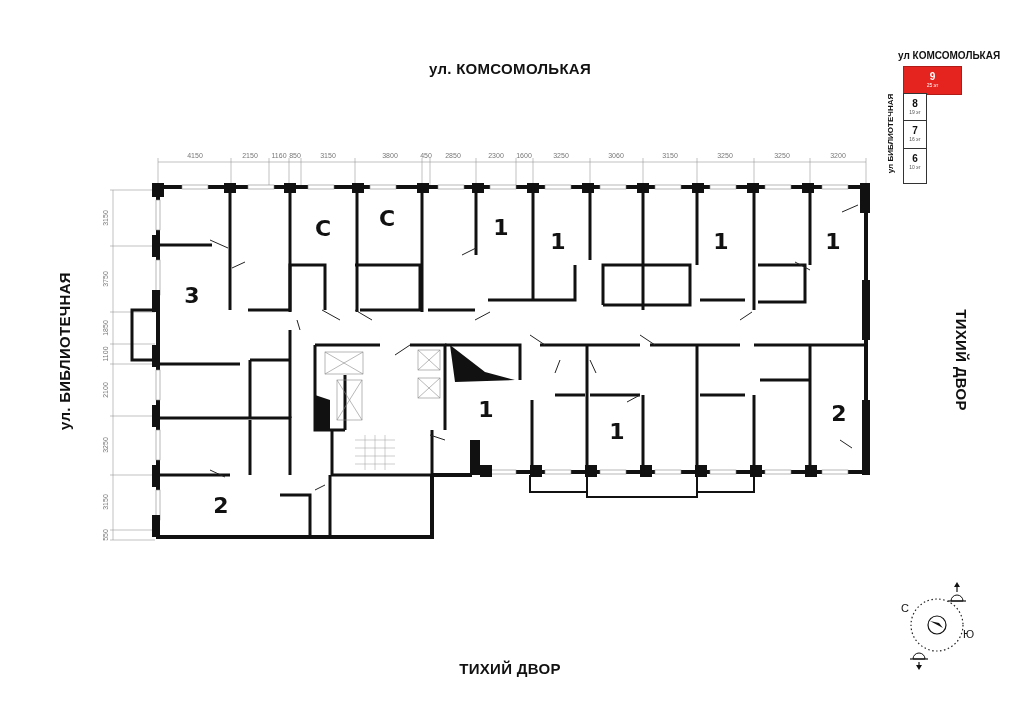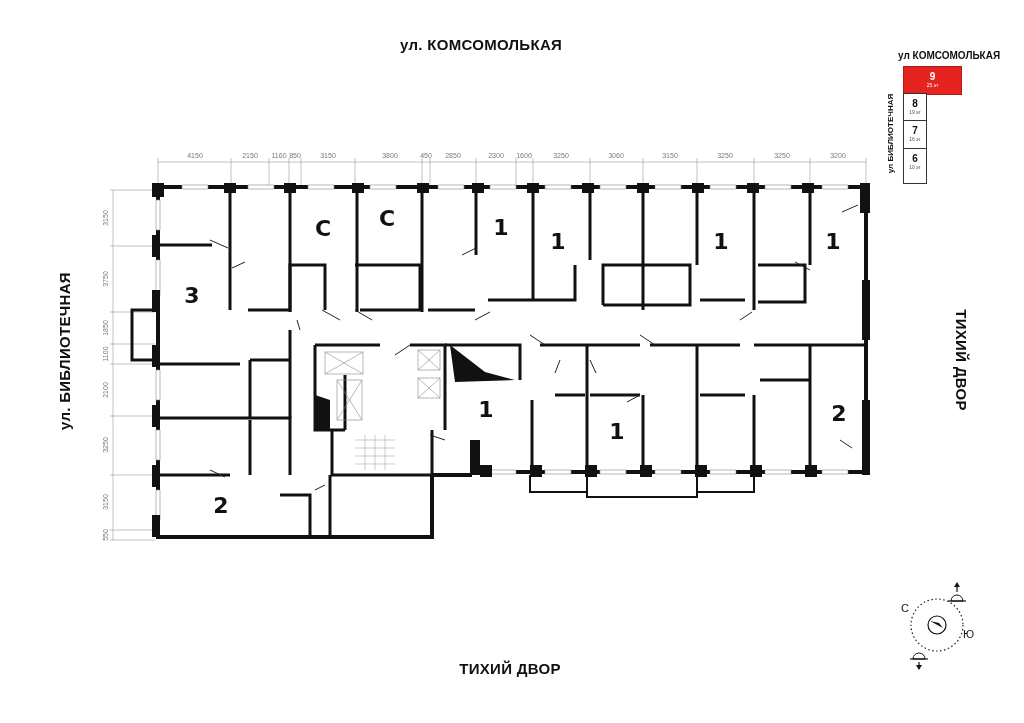--- a/index.html
+++ b/index.html
@@ -1,18 +1,18 @@
 <!DOCTYPE html>
 <html><head>
 <meta charset="utf-8">
 <style>
   html,body{margin:0;padding:0;background:#fff;}
   body{width:1024px;height:723px;position:relative;overflow:hidden;font-family:"Liberation Sans",sans-serif;color:#111;}
   .street{position:absolute;font-weight:bold;font-size:15px;letter-spacing:0.3px;}
-  .street-top{left:400px;top:36px;width:220px;}
+  .street-top{left:400px;top:60px;width:220px;text-align:center;}
   .street-bottom{left:440px;top:660px;width:140px;text-align:center;}
   .street-left{left:56px;top:360px;transform-origin:0 0;transform:rotate(-90deg) translate(-70px,0);white-space:nowrap;width:140px;text-align:center;}
   .street-right{left:958px;top:360px;transform-origin:0 0;transform:rotate(90deg) translate(-60px,-12px);white-space:nowrap;width:120px;text-align:center;}
   svg.plan{position:absolute;left:0;top:0;}
   .dim{font-size:7px;fill:#777;font-family:"Liberation Sans",sans-serif;}
   .roomlbl{font-family:"DejaVu Sans",sans-serif;font-weight:bold;font-size:22px;fill:#111;}
   .key{position:absolute;left:870px;top:44px;width:130px;height:150px;}
   .key-street-top{position:absolute;left:28px;top:6px;font-size:10px;font-weight:bold;white-space:nowrap;}
   .key-street-left{position:absolute;left:-20px;top:85px;font-size:8px;font-weight:bold;white-space:nowrap;transform:rotate(-90deg);transform-origin:center;width:80px;text-align:center;}
   .sec{position:absolute;border:1px solid #333;text-align:center;background:#fff;}

